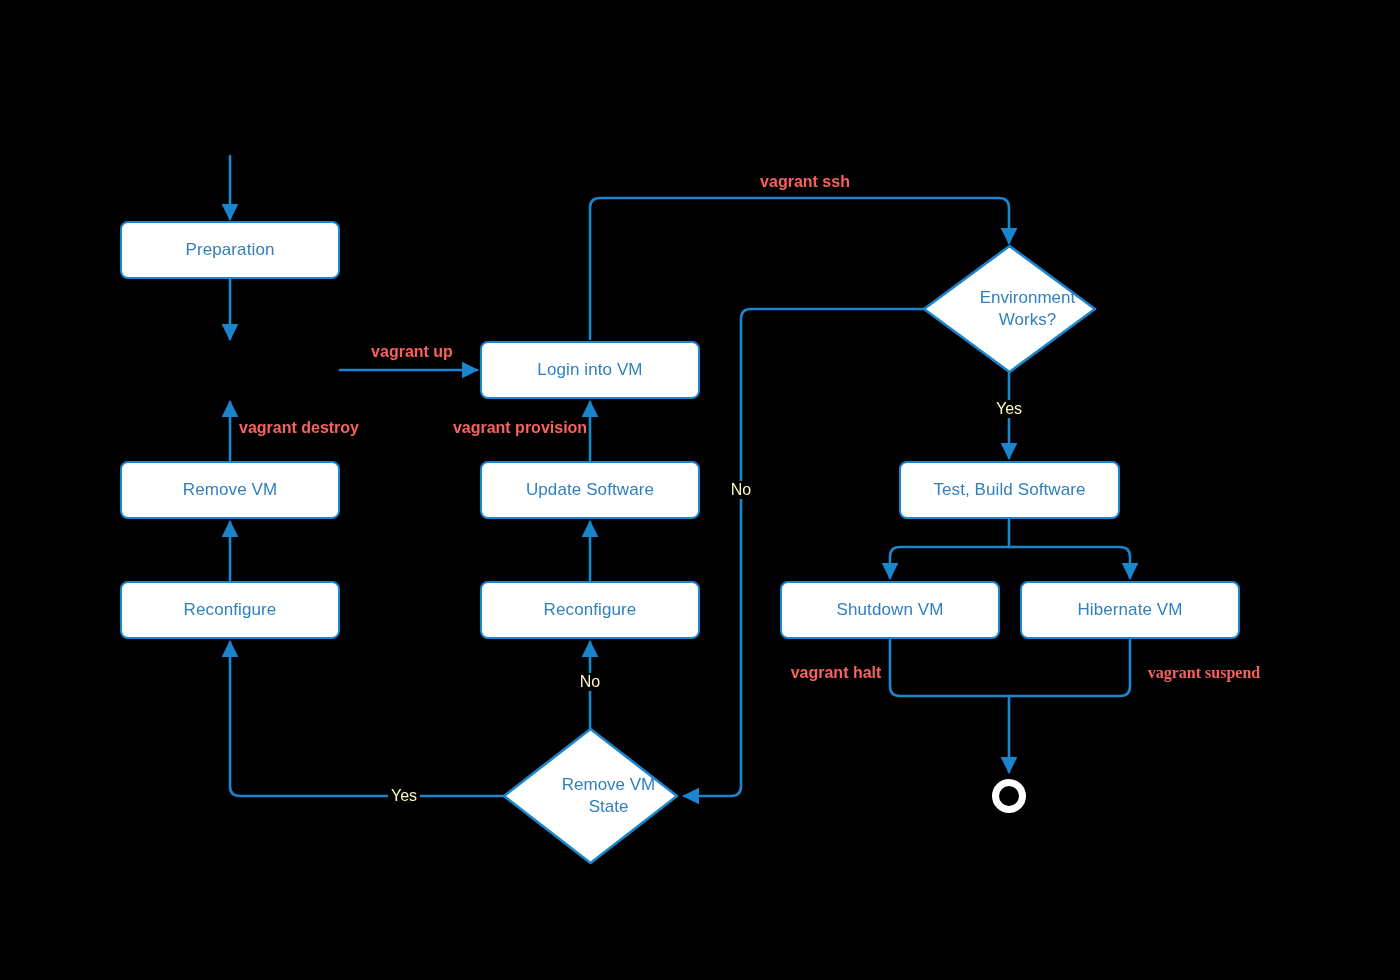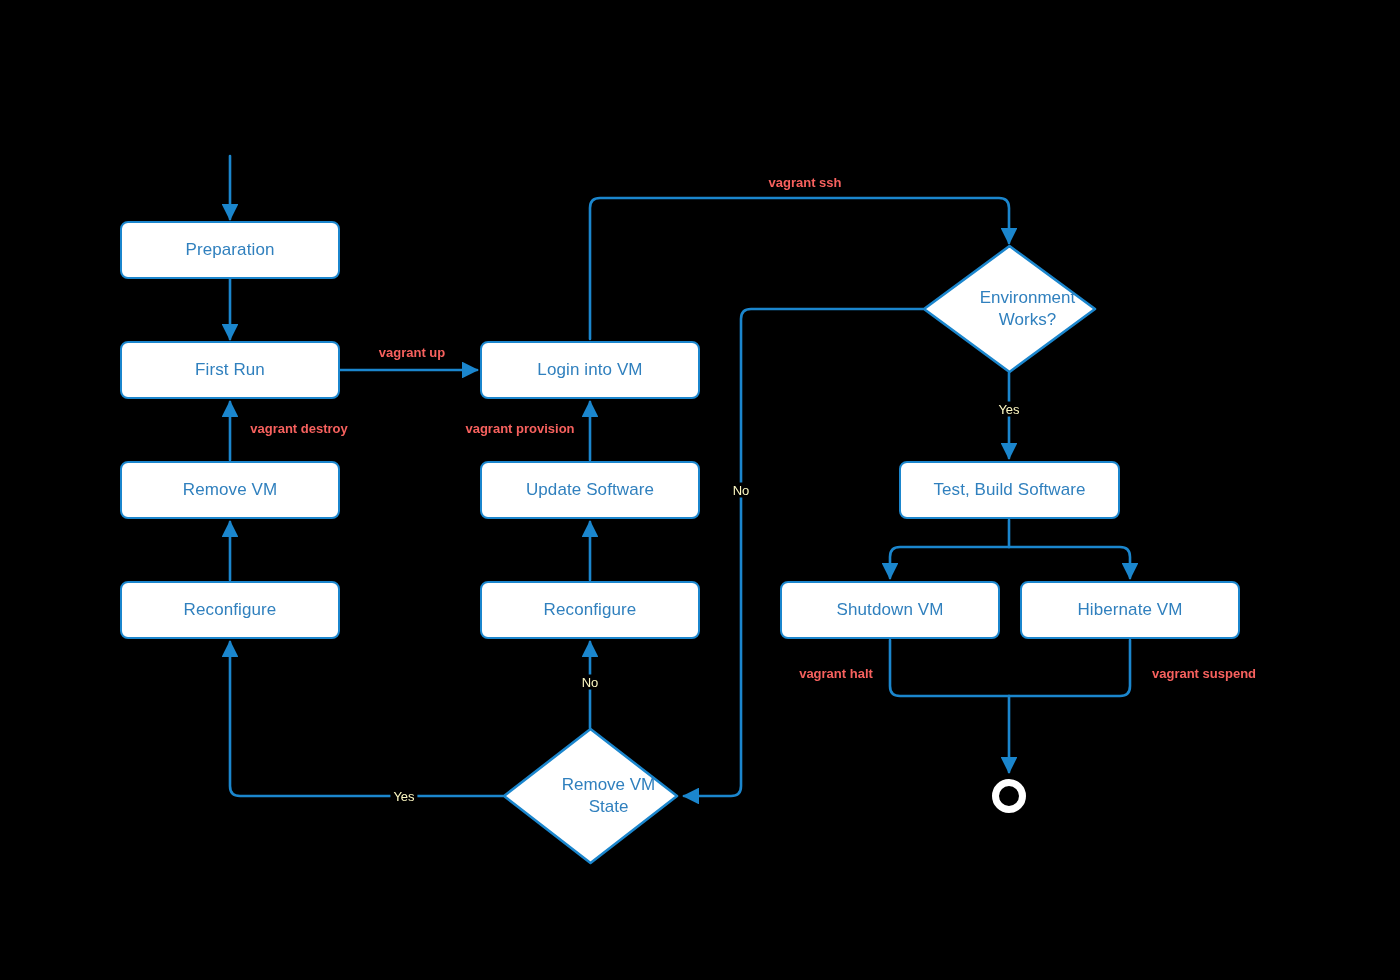--- a/index.html
+++ b/index.html
@@ -66,21 +66,21 @@
     position: absolute;
     box-sizing: border-box;
     border: 7px solid #ffffff;
     border-radius: 50%;
     background: transparent;
     z-index: 3;
   }
   .edge-label {
     position: absolute;
     z-index: 4;
-    font-size: 13px;
+    font-size: 16px;
     font-weight: bold;
     color: #F7615E;
     white-space: nowrap;
     transform: translate(-50%, -50%);
   }
   .edge-label.plain {
     font-weight: normal;
     color: #fef9c3;
     background: #000000;
     padding: 0 3px;
@@ -132,23 +132,20 @@
       <path d="M 1130 640 L 1130 686 Q 1130 696 1120 696 L 1009 696"></path>
 
       <path d="M 1009 696 L 1009 772" marker-end="url(#arrow)"></path>
     </g>
   </svg>
 
   <div class="node-box" style="left:120px; top:221px; width:220px; height:58px;">
     <span>Preparation</span>
   </div>
 
-  <div class="node-box" style="left:120px; top:341px; width:220px; height:58px;">
-    <span>First Run</span>
-  </div>
 
   <div class="node-box" style="left:120px; top:461px; width:220px; height:58px;">
     <span>Remove VM</span>
   </div>
 
   <div class="node-box" style="left:120px; top:581px; width:220px; height:58px;">
     <span>Reconfigure</span>
   </div>
 
   <div class="node-box" style="left:480px; top:341px; width:220px; height:58px;">
@@ -196,21 +193,21 @@
   <div class="edge-label" style="left:412px; top:352px;">vagrant up</div>
 
   <div class="edge-label" style="left:299px; top:428px;">vagrant destroy</div>
 
   <div class="edge-label" style="left:520px; top:428px;">vagrant provision</div>
 
   <div class="edge-label" style="left:805px; top:182px;">vagrant ssh</div>
 
   <div class="edge-label" style="left:836px; top:673px;">vagrant halt</div>
 
-  <div class="edge-label" style="left:1204px; top:673px;">vagrant suspend</div>
+  <div class="edge-label" style="left:1204px; top:673px;font-family:Liberation Serif, serif;">vagrant suspend</div>
 
   <div class="edge-label plain" style="left:1009px; top:409px;">Yes</div>
 
   <div class="edge-label plain" style="left:741px; top:490px;">No</div>
 
   <div class="edge-label plain" style="left:590px; top:682px;">No</div>
 
   <div class="edge-label plain" style="left:404px; top:796px;">Yes</div>
 
 </div>

